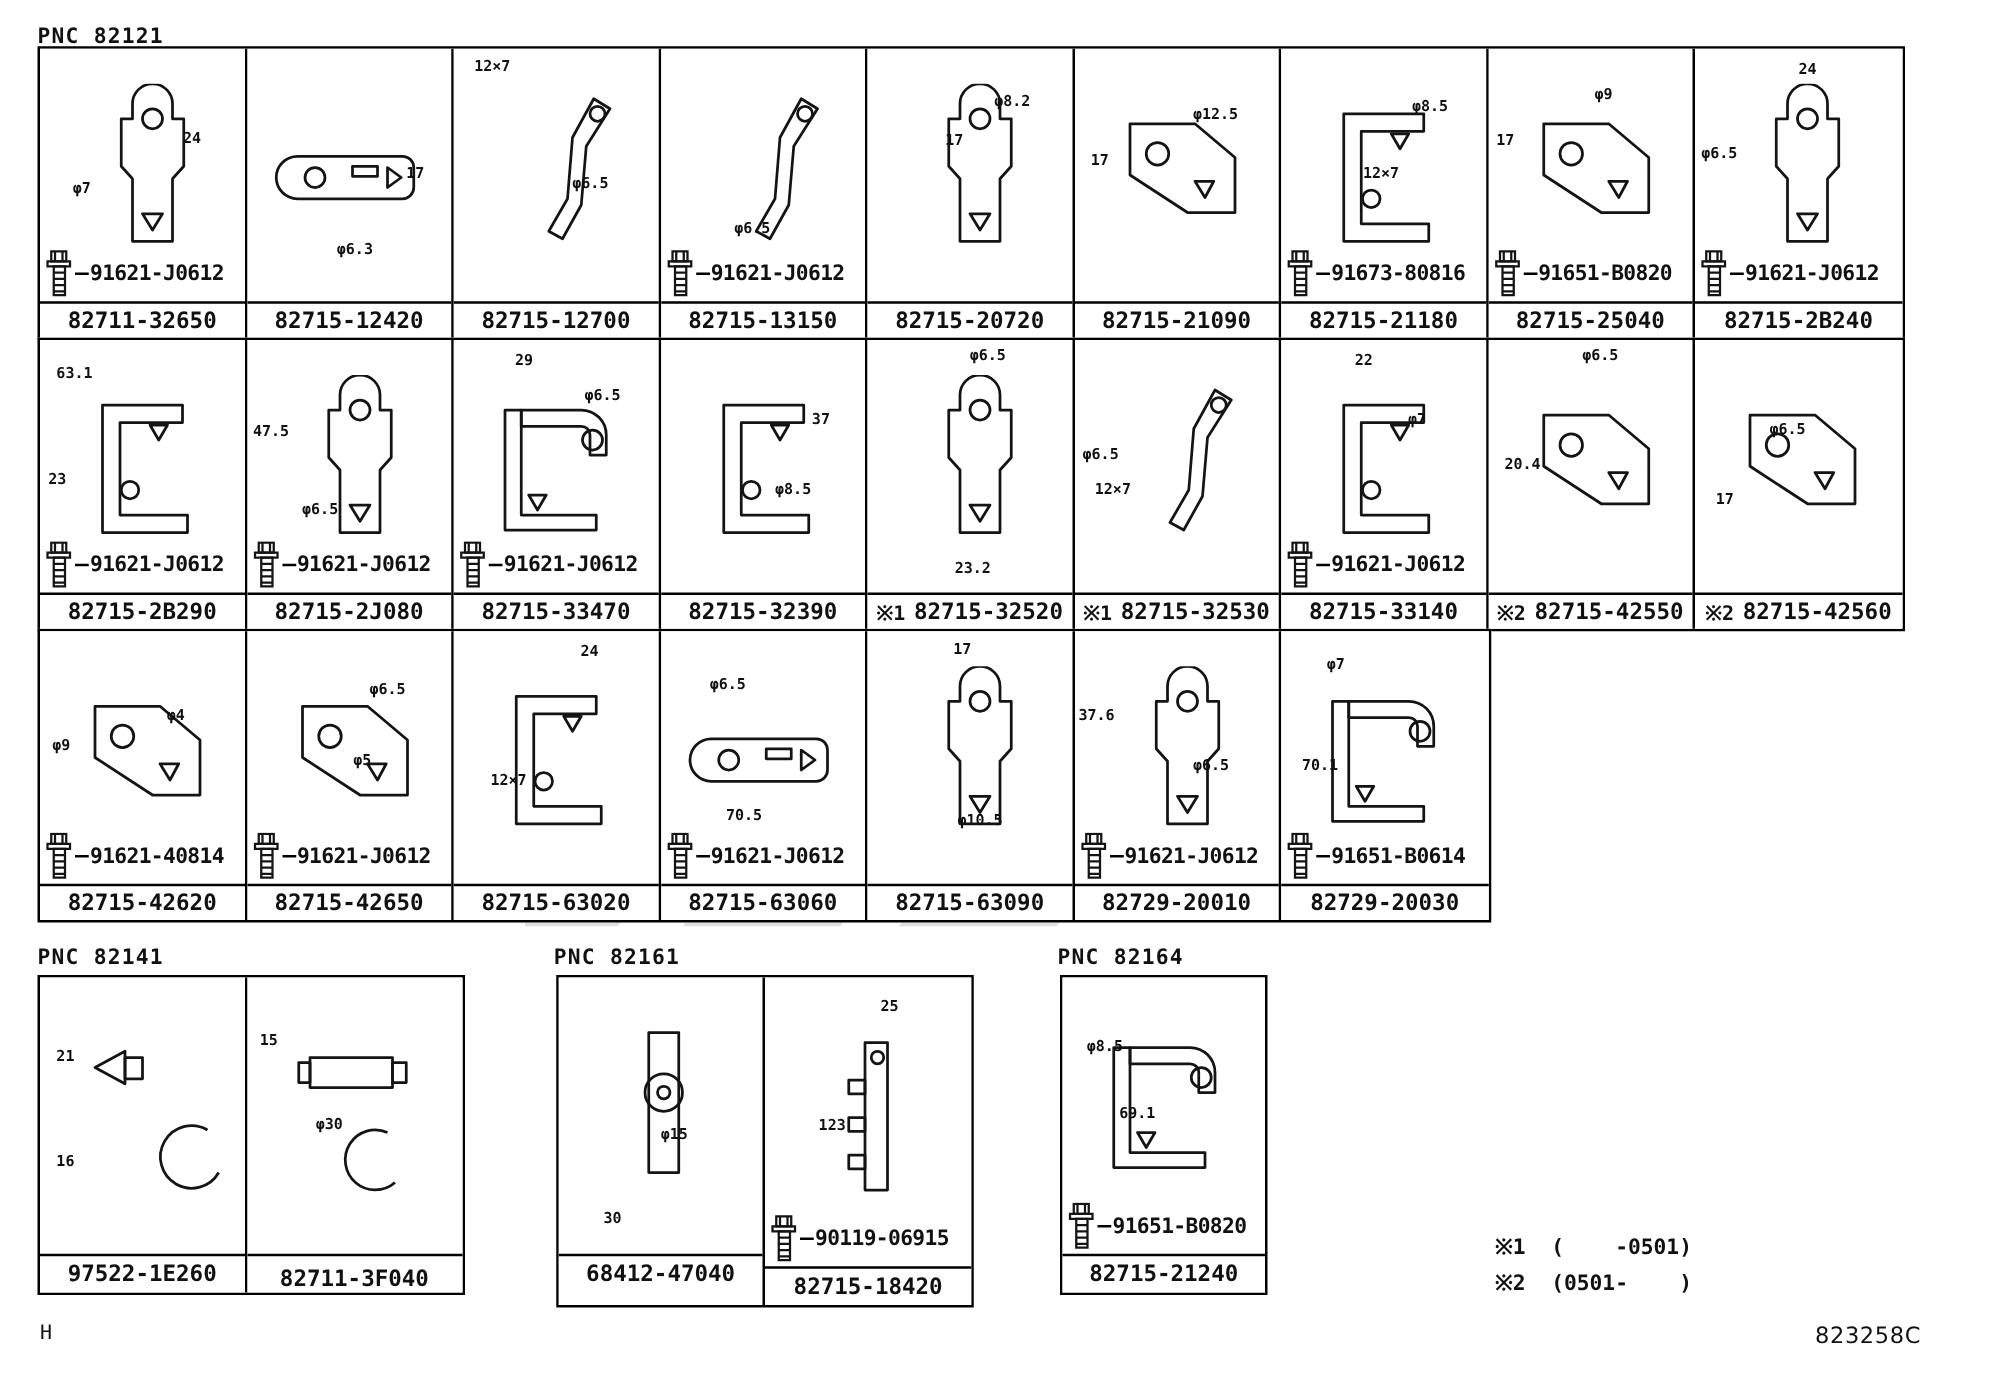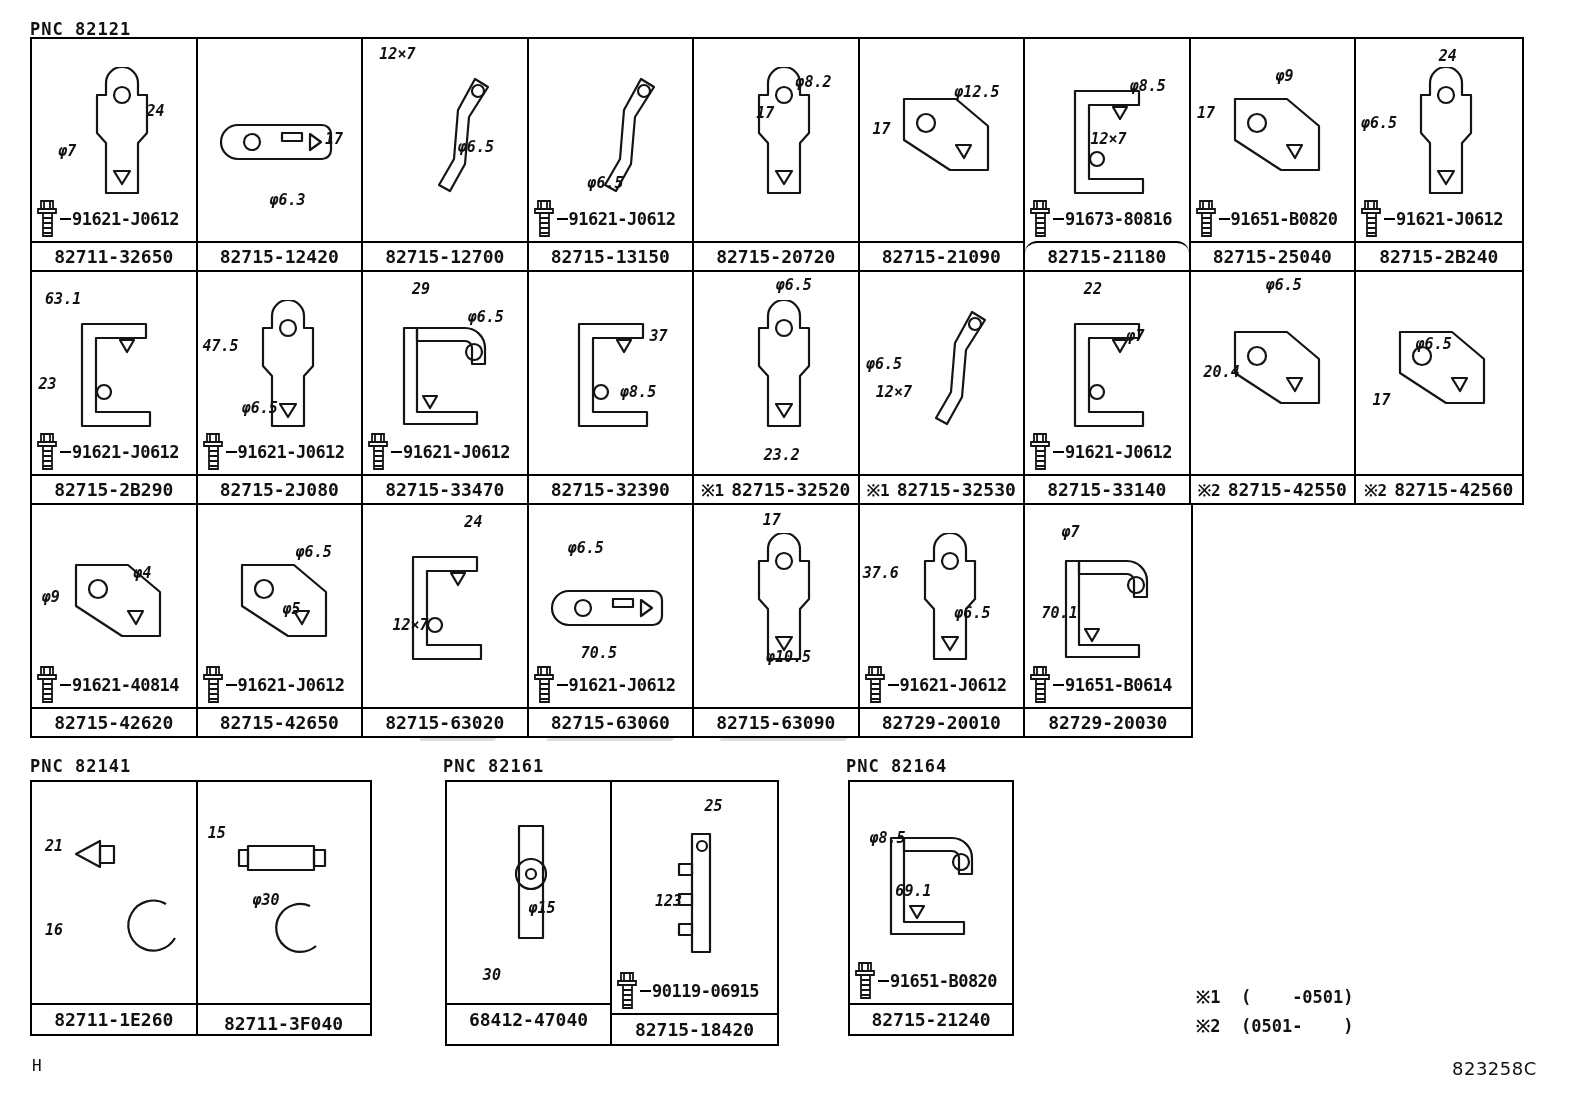--- a/index.html
+++ b/index.html
@@ -6,21 +6,21 @@
   body{width:1592px;height:1099px;position:relative;overflow:hidden;
        font-family:"DejaVu Sans Mono",monospace;color:#111;}
   .pnc{position:absolute;font-size:17px;font-weight:bold;letter-spacing:1px;white-space:pre;}
   .tbl{position:absolute;}
   .row{display:flex;border:2px solid #000;background:#fff;width:max-content;}
   .row + .row{margin-top:-2px;}
   .cell{box-sizing:border-box;border-right:2px solid #000;display:flex;flex-direction:column;background:#fff;}
   .cell:last-child{border-right:none;}
   .draw{position:relative;overflow:hidden;}
   .sketch{position:absolute;left:12px;top:28px;}
-  .ann{position:absolute;font-size:15px;font-weight:bold;white-space:nowrap;line-height:1;font-style:italic;}
+  .ann{position:absolute;font-size:12px;font-weight:bold;white-space:nowrap;line-height:1;}
   .boltrow{position:absolute;left:4px;bottom:3px;display:flex;align-items:center;}
   .boltdash{width:11px;height:2px;background:#000;margin:0 1px 0 2px;}
   .boltpn{font-size:17px;font-weight:bold;white-space:nowrap;letter-spacing:-0.5px;}
   .band{border-top:2px solid #000;display:flex;align-items:center;justify-content:center;
         font-weight:bold;font-size:18px;letter-spacing:0;gap:7px;white-space:nowrap;}
   .band .pref{font-size:16px;}
   .wm{position:absolute;left:420px;top:433px;pointer-events:none;}
   .fnote{position:absolute;left:1196px;font-size:17px;font-weight:bold;white-space:pre;}
   .doccode{position:absolute;left:1452px;top:1058px;font-size:18px;
            font-family:"DejaVu Sans",sans-serif;letter-spacing:0.5px;}
@@ -190,21 +190,21 @@
                   <path d="M8,1 v8 M14,1 v8"></path>
                   <path d="M2,9 h18 v4 h-18 z"></path>
                   <path d="M7,13 h9 v23 h-9 z"></path>
                   <path d="M7,18 h9 M7,23 h9 M7,28 h9 M7,33 h9"></path>
                 </g>
               </svg>
               <span class="boltdash"></span>
               <span class="boltpn">91673-80816</span>
             </div>
           </div>
-          <div class="band" style="height: 27px; border-radius: 12px;">
+          <div class="band" style="height: 27px;">
             <span>82715-21180</span>
           </div>
         </div>
         <div class="cell" style="width: 165.5px;">
           <div class="draw" style="height: 202px;">
             <svg class="sketch" width="140" height="150" viewBox="0 0 132 150">
               <g fill="none" stroke="#141414" stroke-width="2.2" stroke-linejoin="round">
                 <path d="M28,32 h52 l32,27 v44 h-38 l-46,-30 z"></path>
                 <circle cx="50" cy="56" r="9"></circle>
                 <path d="M80,78 h15 l-7,13 z"></path>
@@ -653,21 +653,21 @@
               <g fill="none" stroke="#141414" stroke-width="2.2" stroke-linejoin="round">
                 <path d="M28,44 l24,-13 v26 z"></path>
                 <path d="M52,36 h14 v17 h-14 z"></path>
                 <path d="M118,94 a25,25 0 1 0 9,34"></path>
               </g>
             </svg>
             <span class="ann" style="left: 8%; top: 26%;">21</span>
             <span class="ann" style="left: 8%; top: 64%;">16</span>
           </div>
           <div class="band" style="height: 29px;">
-            <span>82711-1E260</span>
+            <span>97522-1E260</span>
           </div>
         </div>
         <div class="cell" style="width: 172px;">
           <div class="draw" style="height: 221px;">
             <svg class="sketch" width="140" height="150" viewBox="0 0 132 150">
               <g fill="none" stroke="#141414" stroke-width="2.2" stroke-linejoin="round">
                 <path d="M34,36 h66 v24 h-66 z"></path>
                 <path d="M100,40 h11 v16 h-11 z"></path>
                 <path d="M34,40 h-9 v16 h9 z"></path>
                 <path d="M96,96 a24,24 0 1 0 6,40"></path>

